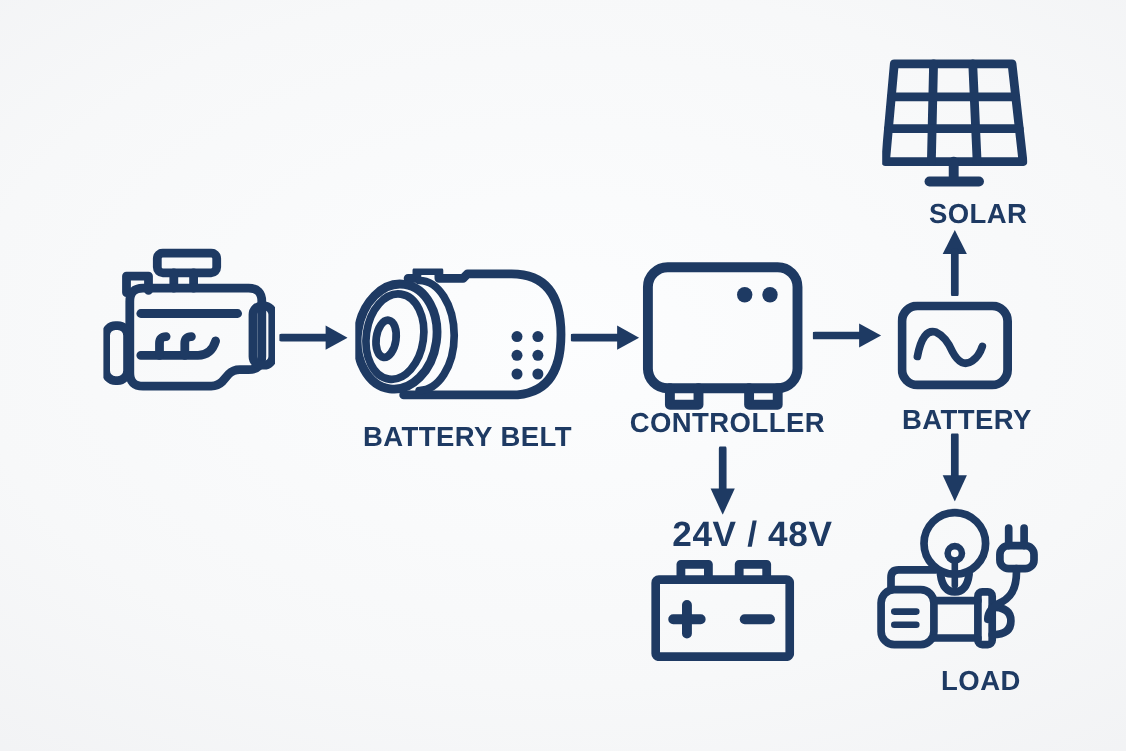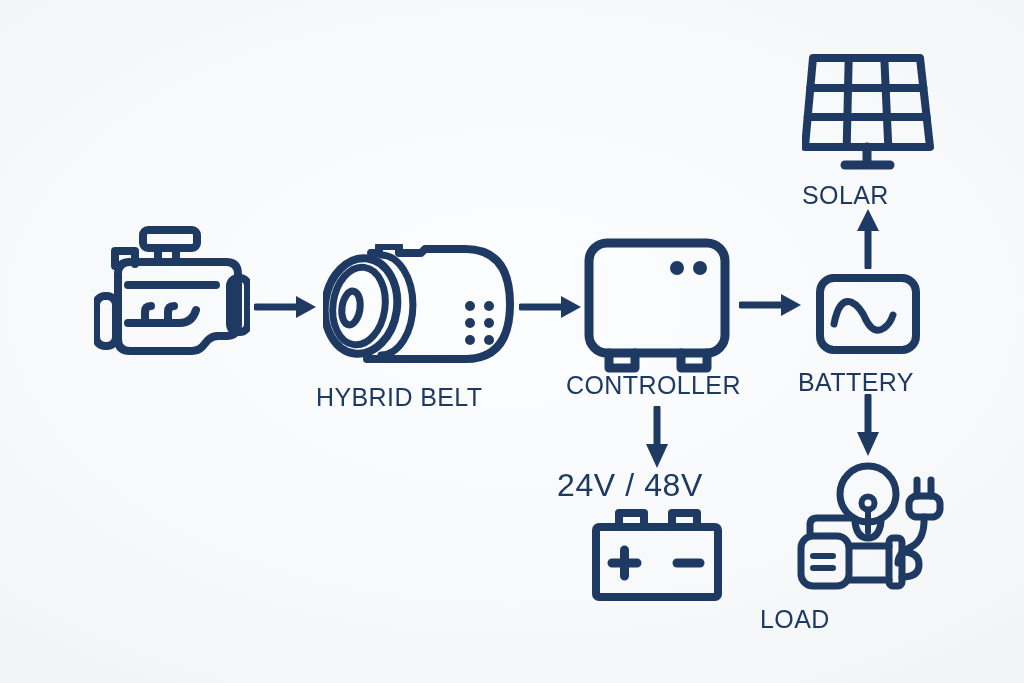--- a/index.html
+++ b/index.html
@@ -14,25 +14,25 @@
     overflow:hidden;
     font-family:"Liberation Sans", sans-serif;
   }
   .icon{position:absolute;color:var(--ink);}
   .icon svg{display:block;width:100%;height:100%;}
   .arrow{position:absolute;color:var(--ink);}
   .arrow svg{display:block;width:100%;height:100%;}
   .label{
     position:absolute;
     color:var(--ink);
-    font-weight:normal;
+    font-weight:bold;
     font-size:25px;
     line-height:30px;
     letter-spacing:0.4px;
-    text-align:left;
+    text-align:right;
     white-space:nowrap;
   }
   .label.voltage{font-size:32px;letter-spacing:0.6px;}
 </style>
 </head>
 <body>
 
 <div class="stage">
 
   <div class="icon" style="left:94px;top:226px;width:156px;height:140px;">
@@ -68,21 +68,21 @@
         <circle cx="147" cy="62" r="5"></circle>
           <circle cx="166" cy="62" r="5"></circle>
         <circle cx="147" cy="79" r="5"></circle>
           <circle cx="166" cy="79" r="5"></circle>
         <circle cx="147" cy="96" r="5"></circle>
           <circle cx="166" cy="96" r="5"></circle>
       </g>
     </svg>
   </div>
   <div class="label" style="left:316px;top:382px;width:204px;">
-    <div>HYBRID BELT</div>
+    <div>BATTERY BELT</div>
   </div>
 
   <div class="arrow" style="left:519px;top:294px;width:62px;height:26px;">
     <svg viewBox="0 0 62 26">
         <path d="M2 13 H44" stroke="currentColor" stroke-width="7" stroke-linecap="round"></path>
         <polygon points="42,2 62,13 42,24" fill="currentColor"></polygon>
       </svg>
   </div>
 
   <div class="icon" style="left:584px;top:238px;width:146px;height:136px;">
@@ -164,15 +164,15 @@
       <rect x="4" y="80" width="48" height="50" rx="12"></rect>
       <path d="M16 100 H36 M16 112 H36" stroke-width="6"></path>
       <path d="M52 90 H92 M52 124 H92"></path>
       <rect x="92" y="82" width="13" height="48" rx="4"></rect>
       <path d="M105 96 Q122 96 122 108.5 Q122 121 105 121"></path>
       <path d="M120 24 V40 M134 24 V40"></path>
       <rect x="112" y="40" width="31" height="21" rx="8"></rect>
       <path d="M127 61 Q128 84 114 91 Q101 97 101 107"></path>
     </svg>
   </div>
-  <div class="label" style="left:760px;top:604px;width:140px;">LOAD</div>
+  <div class="label" style="left:788px;top:604px;width:140px;">LOAD</div>
 
 </div>
 
 </body></html>

